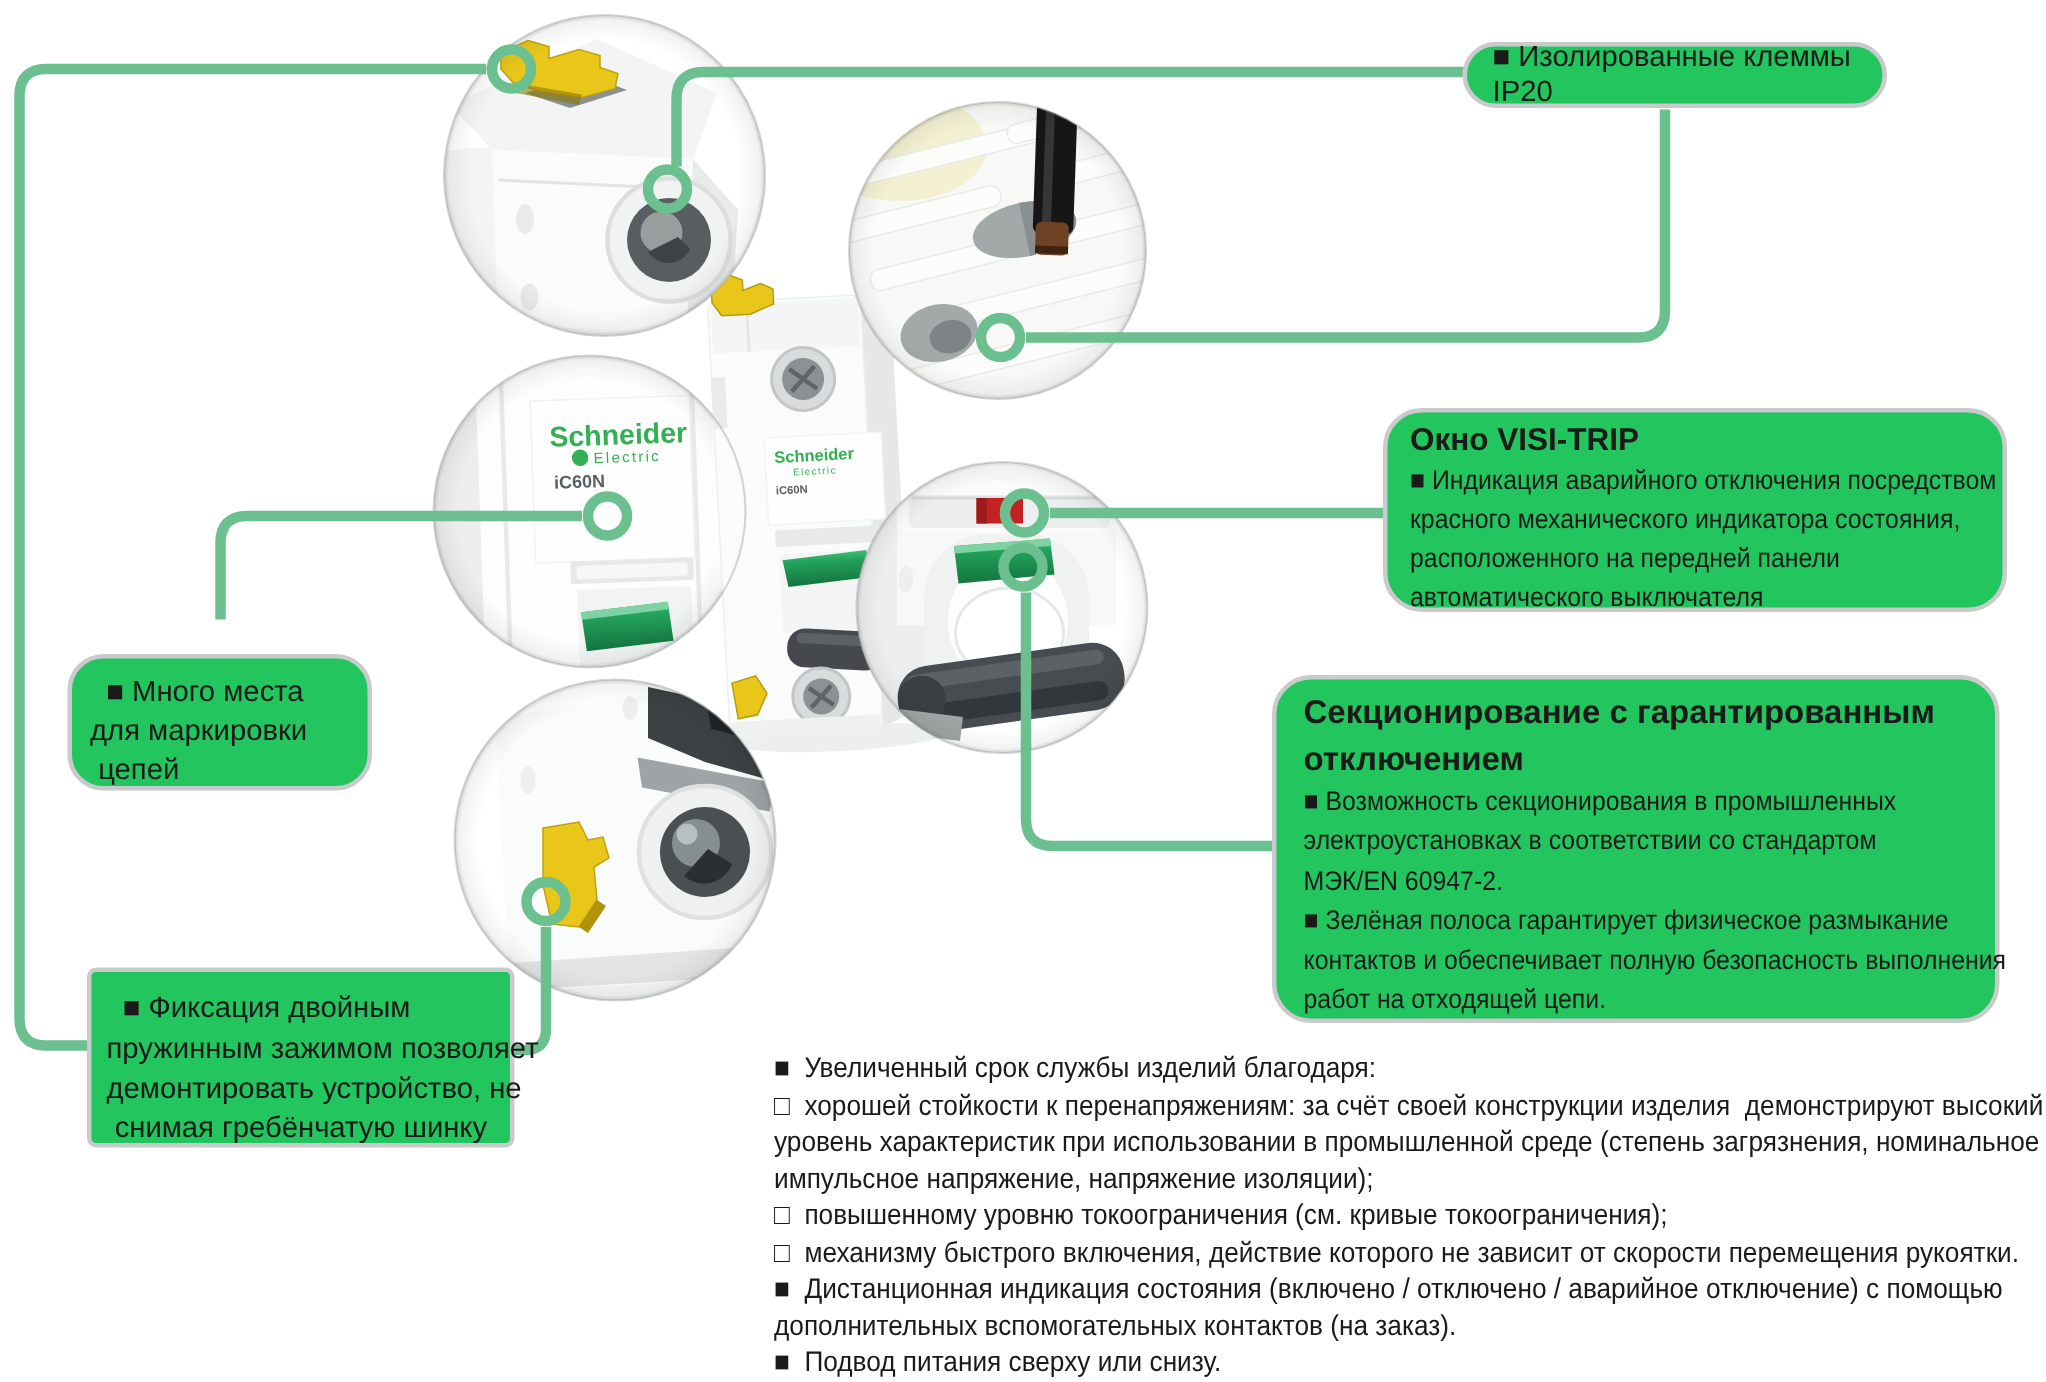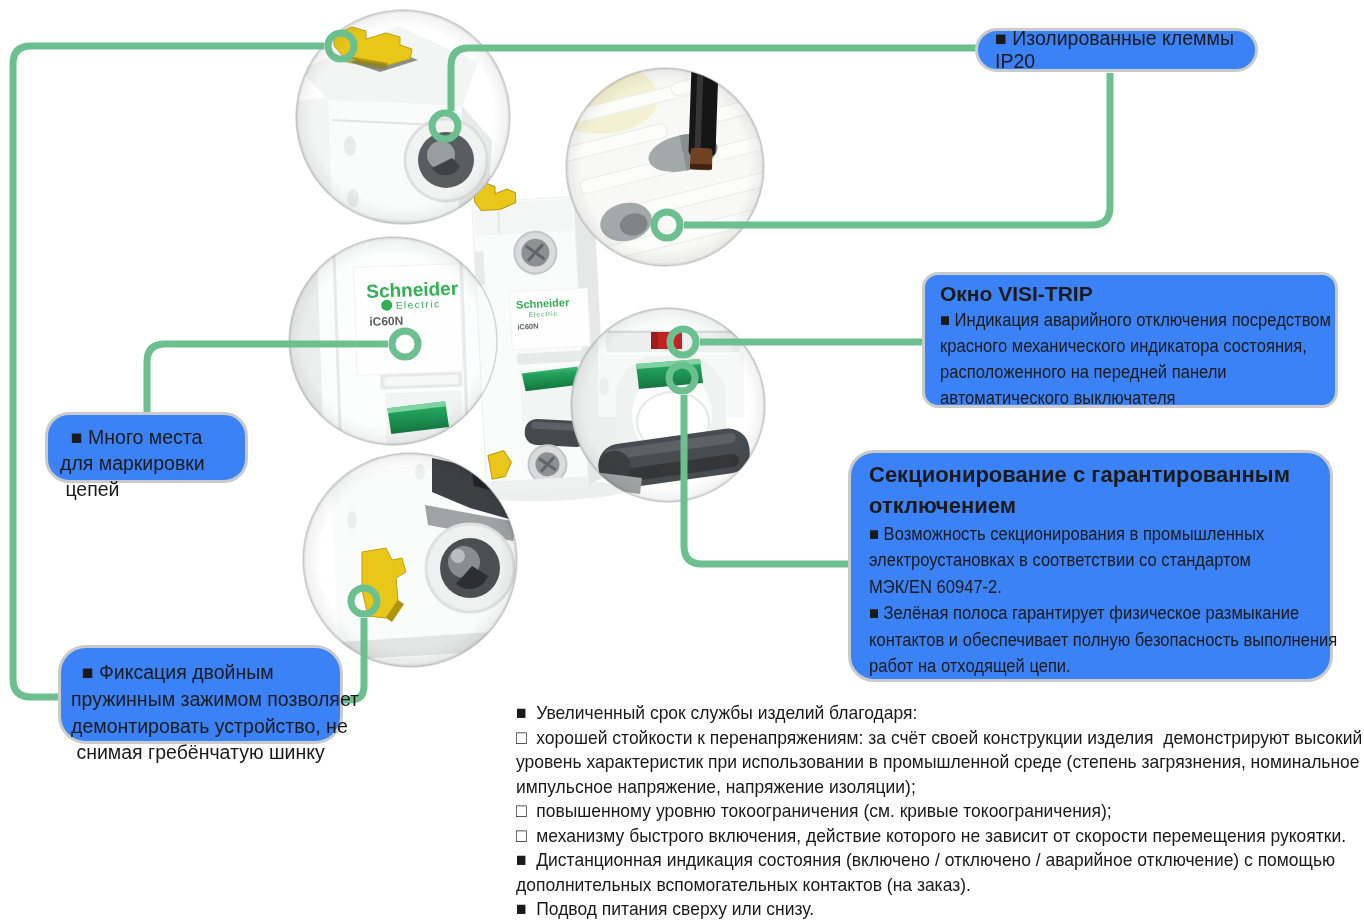--- a/index.html
+++ b/index.html
@@ -1,33 +1,33 @@
 <!DOCTYPE html>
 <html><head>
 <meta charset="utf-8">
 <style>
   html,body{margin:0;padding:0;background:#fff;}
   .page{position:relative;width:1364px;height:921px;background:#fff;overflow:hidden;
         font-family:"Liberation Sans",sans-serif;color:#1a1a1a;}
   svg text{font-family:"Liberation Sans",sans-serif;}
   .art{position:absolute;left:0;top:0;z-index:1;}
-  .box{position:absolute;background:#3b82f6;border:3px solid #c9cacc;box-sizing:border-box;z-index:3;}
+  .box{position:absolute;background:#22c55e;border:3px solid #c9cacc;box-sizing:border-box;z-index:3;}
   .pre{white-space:pre;}
   .cond{transform:scaleX(.92);transform-origin:0 0;}
   #box-ip20{left:975px;top:28px;width:283px;height:44px;border-radius:22px;
             display:flex;align-items:center;padding-left:17px;font-size:19.5px;}
-  #box-visi{left:922px;top:272px;width:416px;height:136px;border-radius:16px;padding:6px 8px 0 15px;}
+  #box-visi{left:922px;top:272px;width:416px;height:136px;border-radius:26px;padding:6px 8px 0 15px;}
   #box-visi .title{font-size:21px;font-weight:bold;line-height:26px;}
   #box-visi .body{font-size:18px;line-height:26px;}
   #box-sekc{left:848px;top:450px;width:485px;height:232px;border-radius:26px;padding:7px 8px 0 18px;}
   #box-sekc .title{font-size:22px;font-weight:bold;line-height:30.5px;white-space:pre;}
   #box-sekc .body{font-size:18px;line-height:26.4px;}
-  #box-mesta{left:45px;top:412px;width:203px;height:71px;border-radius:24px;
+  #box-mesta{left:45px;top:436px;width:203px;height:91px;border-radius:24px;
              padding:9px 0 0 12px;font-size:19.5px;line-height:26px;}
-  #box-fiks{left:58px;top:645px;width:285px;height:99px;border-radius:28px;
+  #box-fiks{left:58px;top:645px;width:285px;height:120px;border-radius:6px;
             padding:11px 0 0 10px;font-size:19.5px;line-height:26.8px;}
   #features{position:absolute;left:516px;top:701px;z-index:3;font-size:19px;line-height:24.5px;}
 </style>
 </head>
 <body>
 
 <div class="page">
 
   <svg class="art" width="1364" height="921" viewBox="0 0 1364 921">
     <defs>

